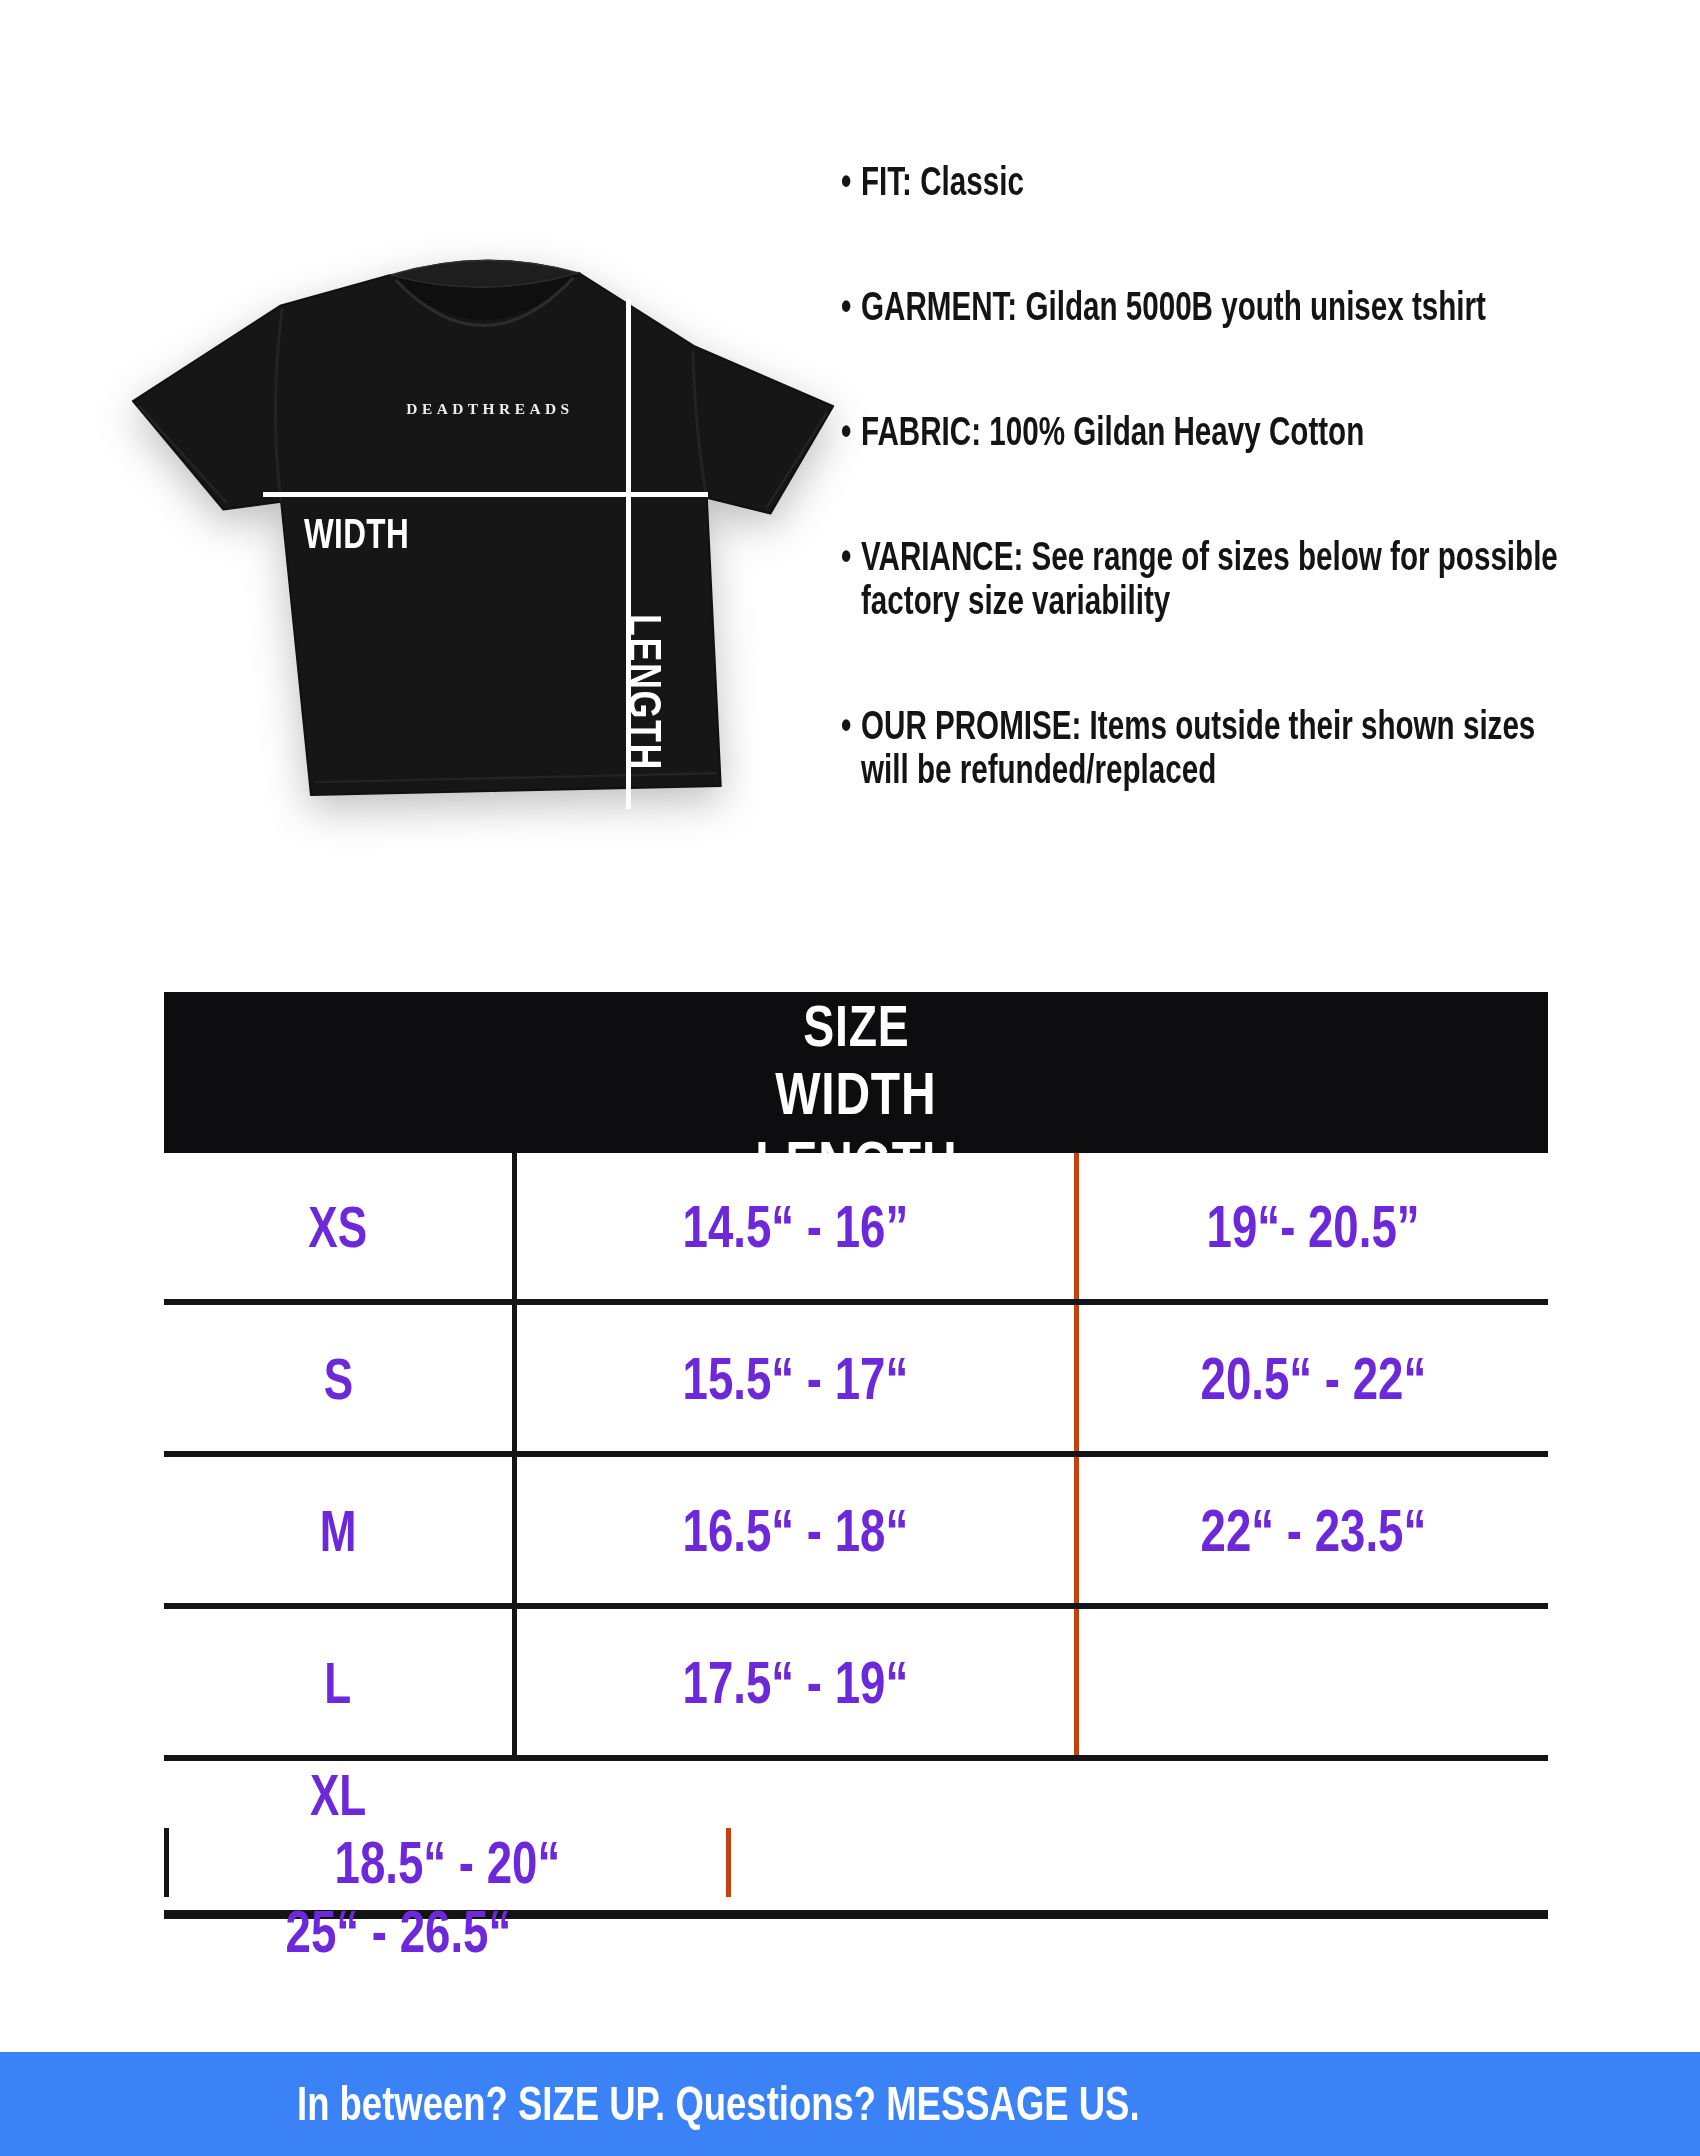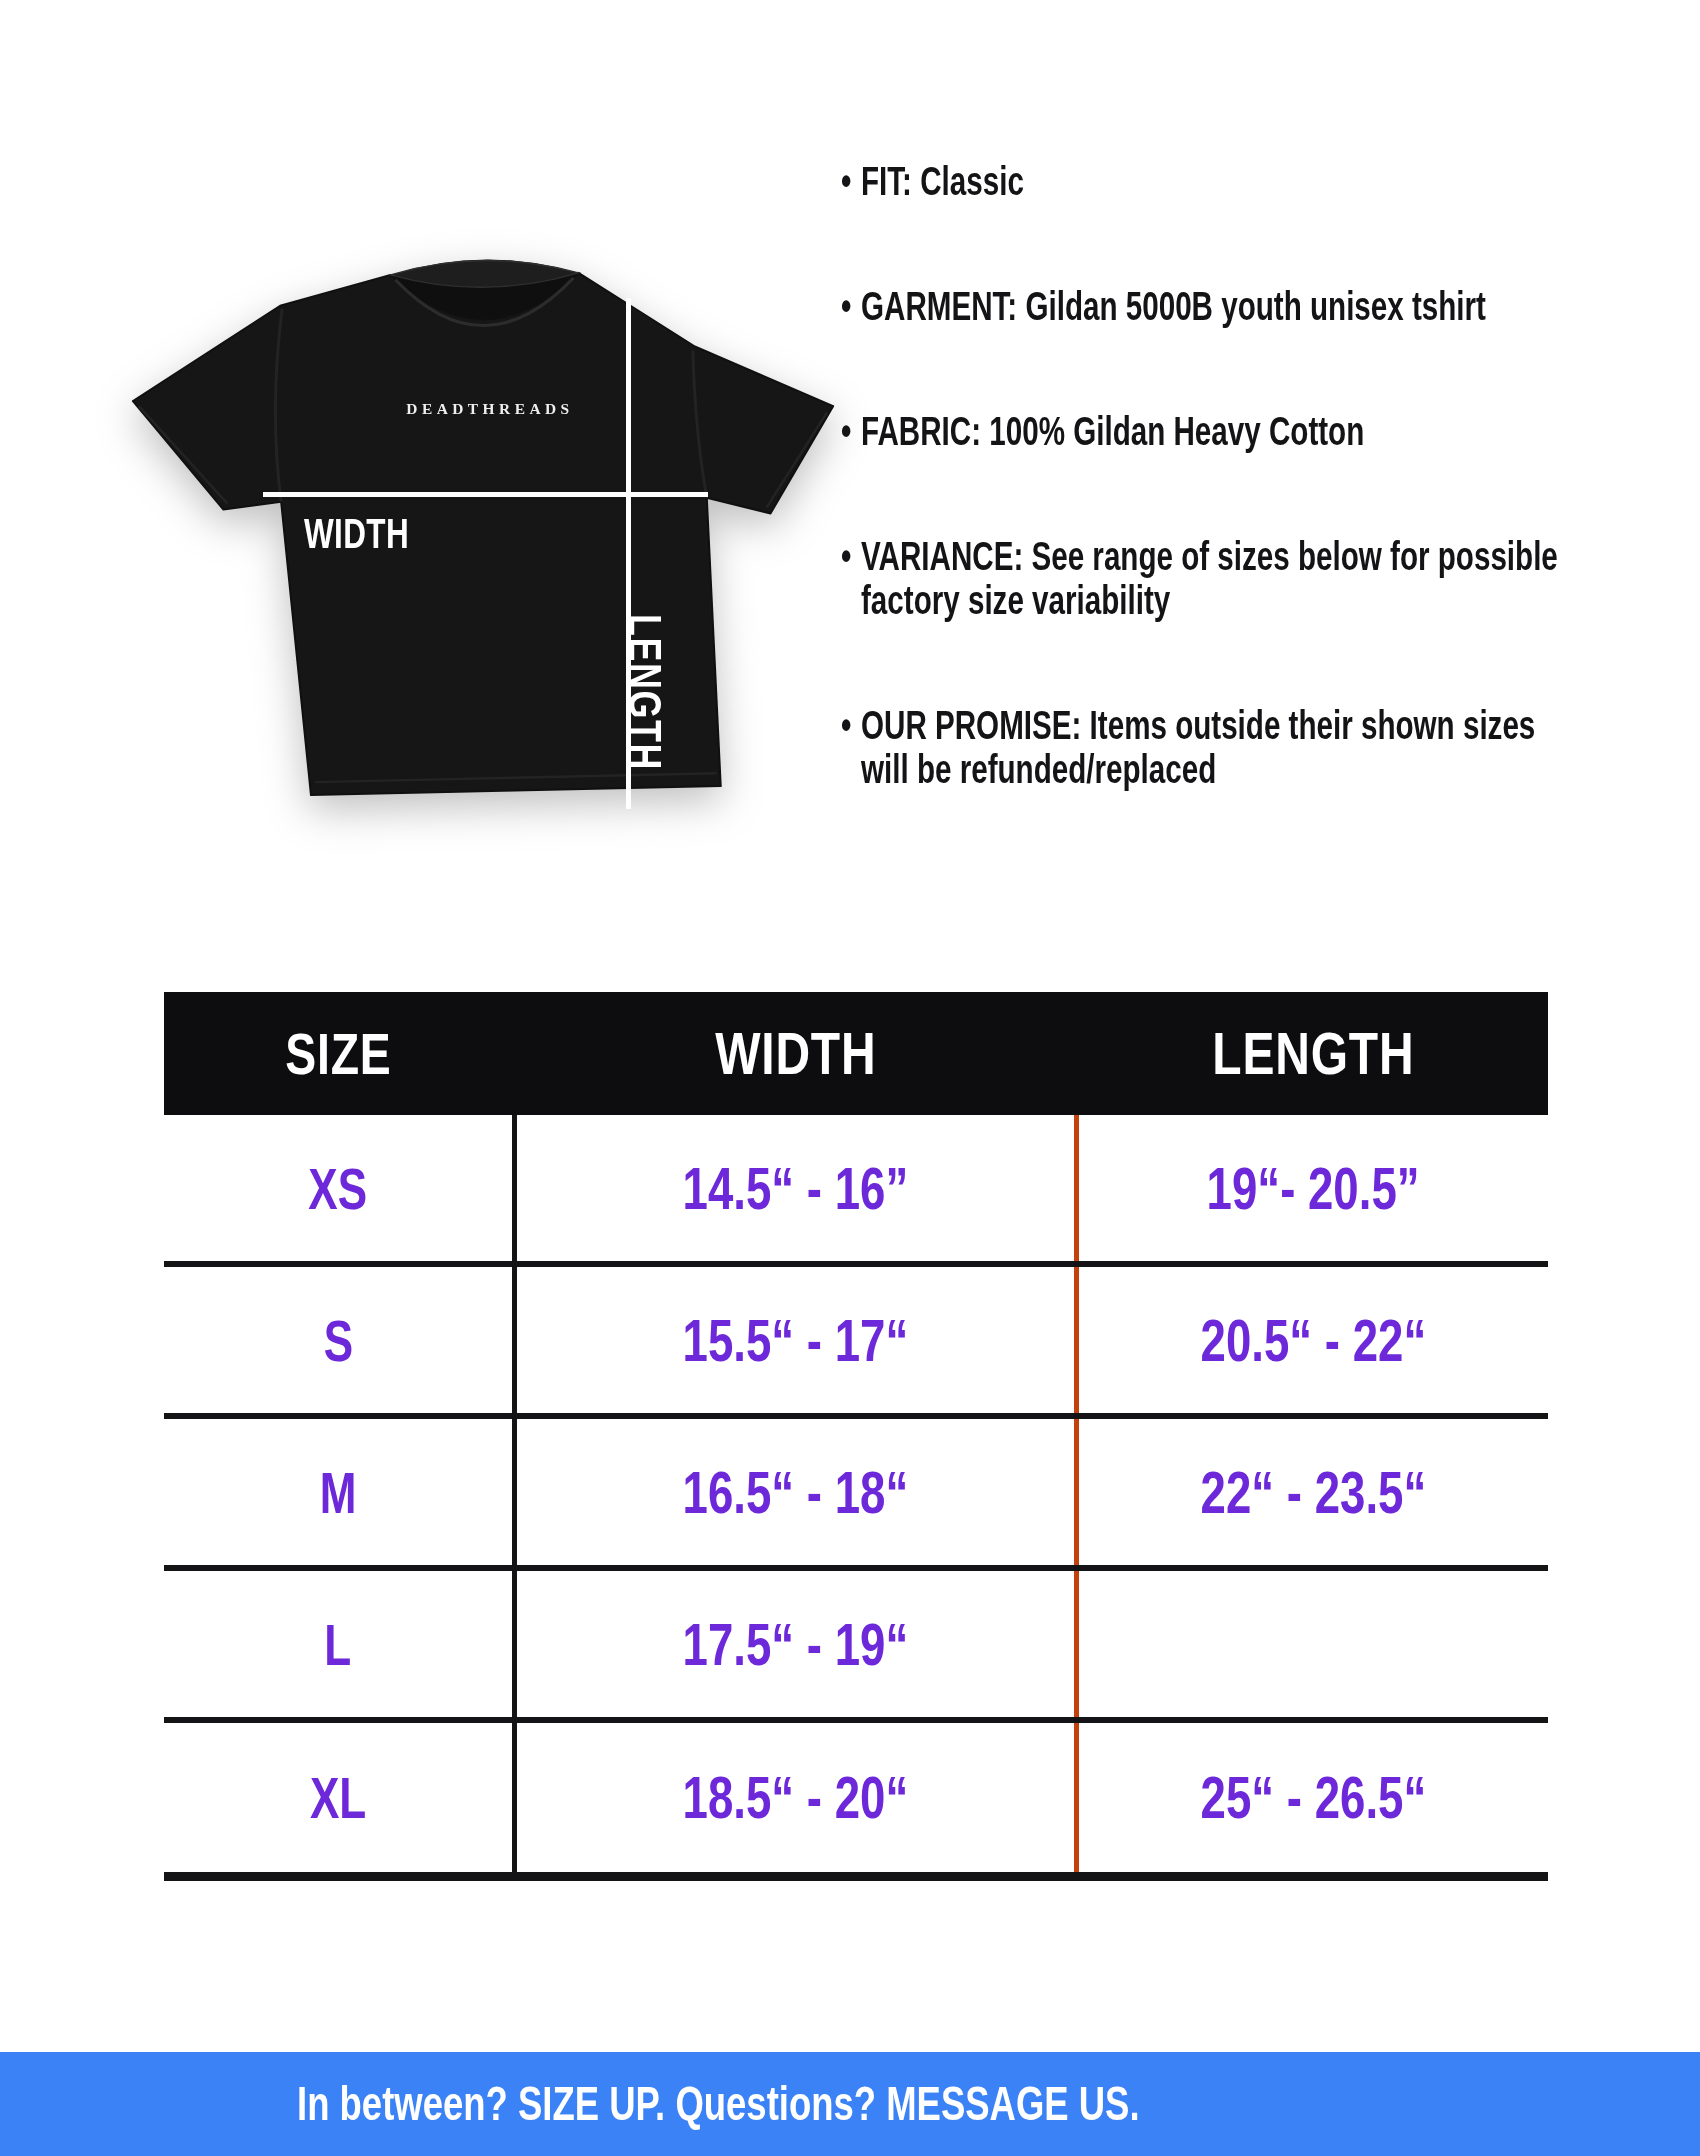--- a/index.html
+++ b/index.html
@@ -22,26 +22,26 @@
   .length-label{left:668px;top:614px;font-size:46px;letter-spacing:2px;
     transform:rotate(90deg) scaleX(0.78);}
   
   .details-list{position:absolute;left:841px;top:159px;width:756px;margin:0;padding:0;list-style:none;}
   .detail-item{margin:0 0 81px 0;font-size:40px;line-height:44px;font-weight:700;}
   .detail-inner{display:flex;gap:13px;transform:scaleX(0.74);transform-origin:0 0;width:995px;}
   .bullet-dot{flex:0 0 auto;}
   .detail-text{white-space:pre-line;letter-spacing:0;}
   
   .size-table{position:absolute;left:164px;top:992px;width:1384px;}
-  .thead{display:flex;background:#0d0d10;height:123px;align-items:center;}
+  .thead{display:flex;background:#0d0d10;height:161px;align-items:center;flex-direction:column;}
   .th{display:flex;align-items:center;justify-content:center;color:#ffffff;
       font-weight:700;font-size:76px;letter-spacing:1px;}
   .th span{display:inline-block;transform:scaleX(0.8);white-space:nowrap;}
   .tr{display:flex;height:146px;border-bottom:6px solid #141417;}
-  .tr.last{border-bottom:9px solid #141417;height:149px;}
+  .tr.last{border-bottom:9px solid #141417;height:149px;flex-direction:column;}
   .td{display:flex;align-items:center;justify-content:center;box-sizing:border-box;
       font-weight:700;color:#6d28d9;}
   .td span{display:inline-block;transform:scaleX(0.76);white-space:nowrap;}
   .col-size{width:348px;font-size:58px;}
   .col-width{width:567px;font-size:60px;border-left:5px solid #141417;border-right:5px solid #c2410c;}
   .col-length{width:469px;font-size:60px;}
   
   .footer-bar{position:absolute;left:0;top:2052px;width:1700px;height:104px;background:#3b82f6;}
   .footer-message{
     position:absolute;left:297px;top:0;height:104px;line-height:104px;color:#ffffff;

